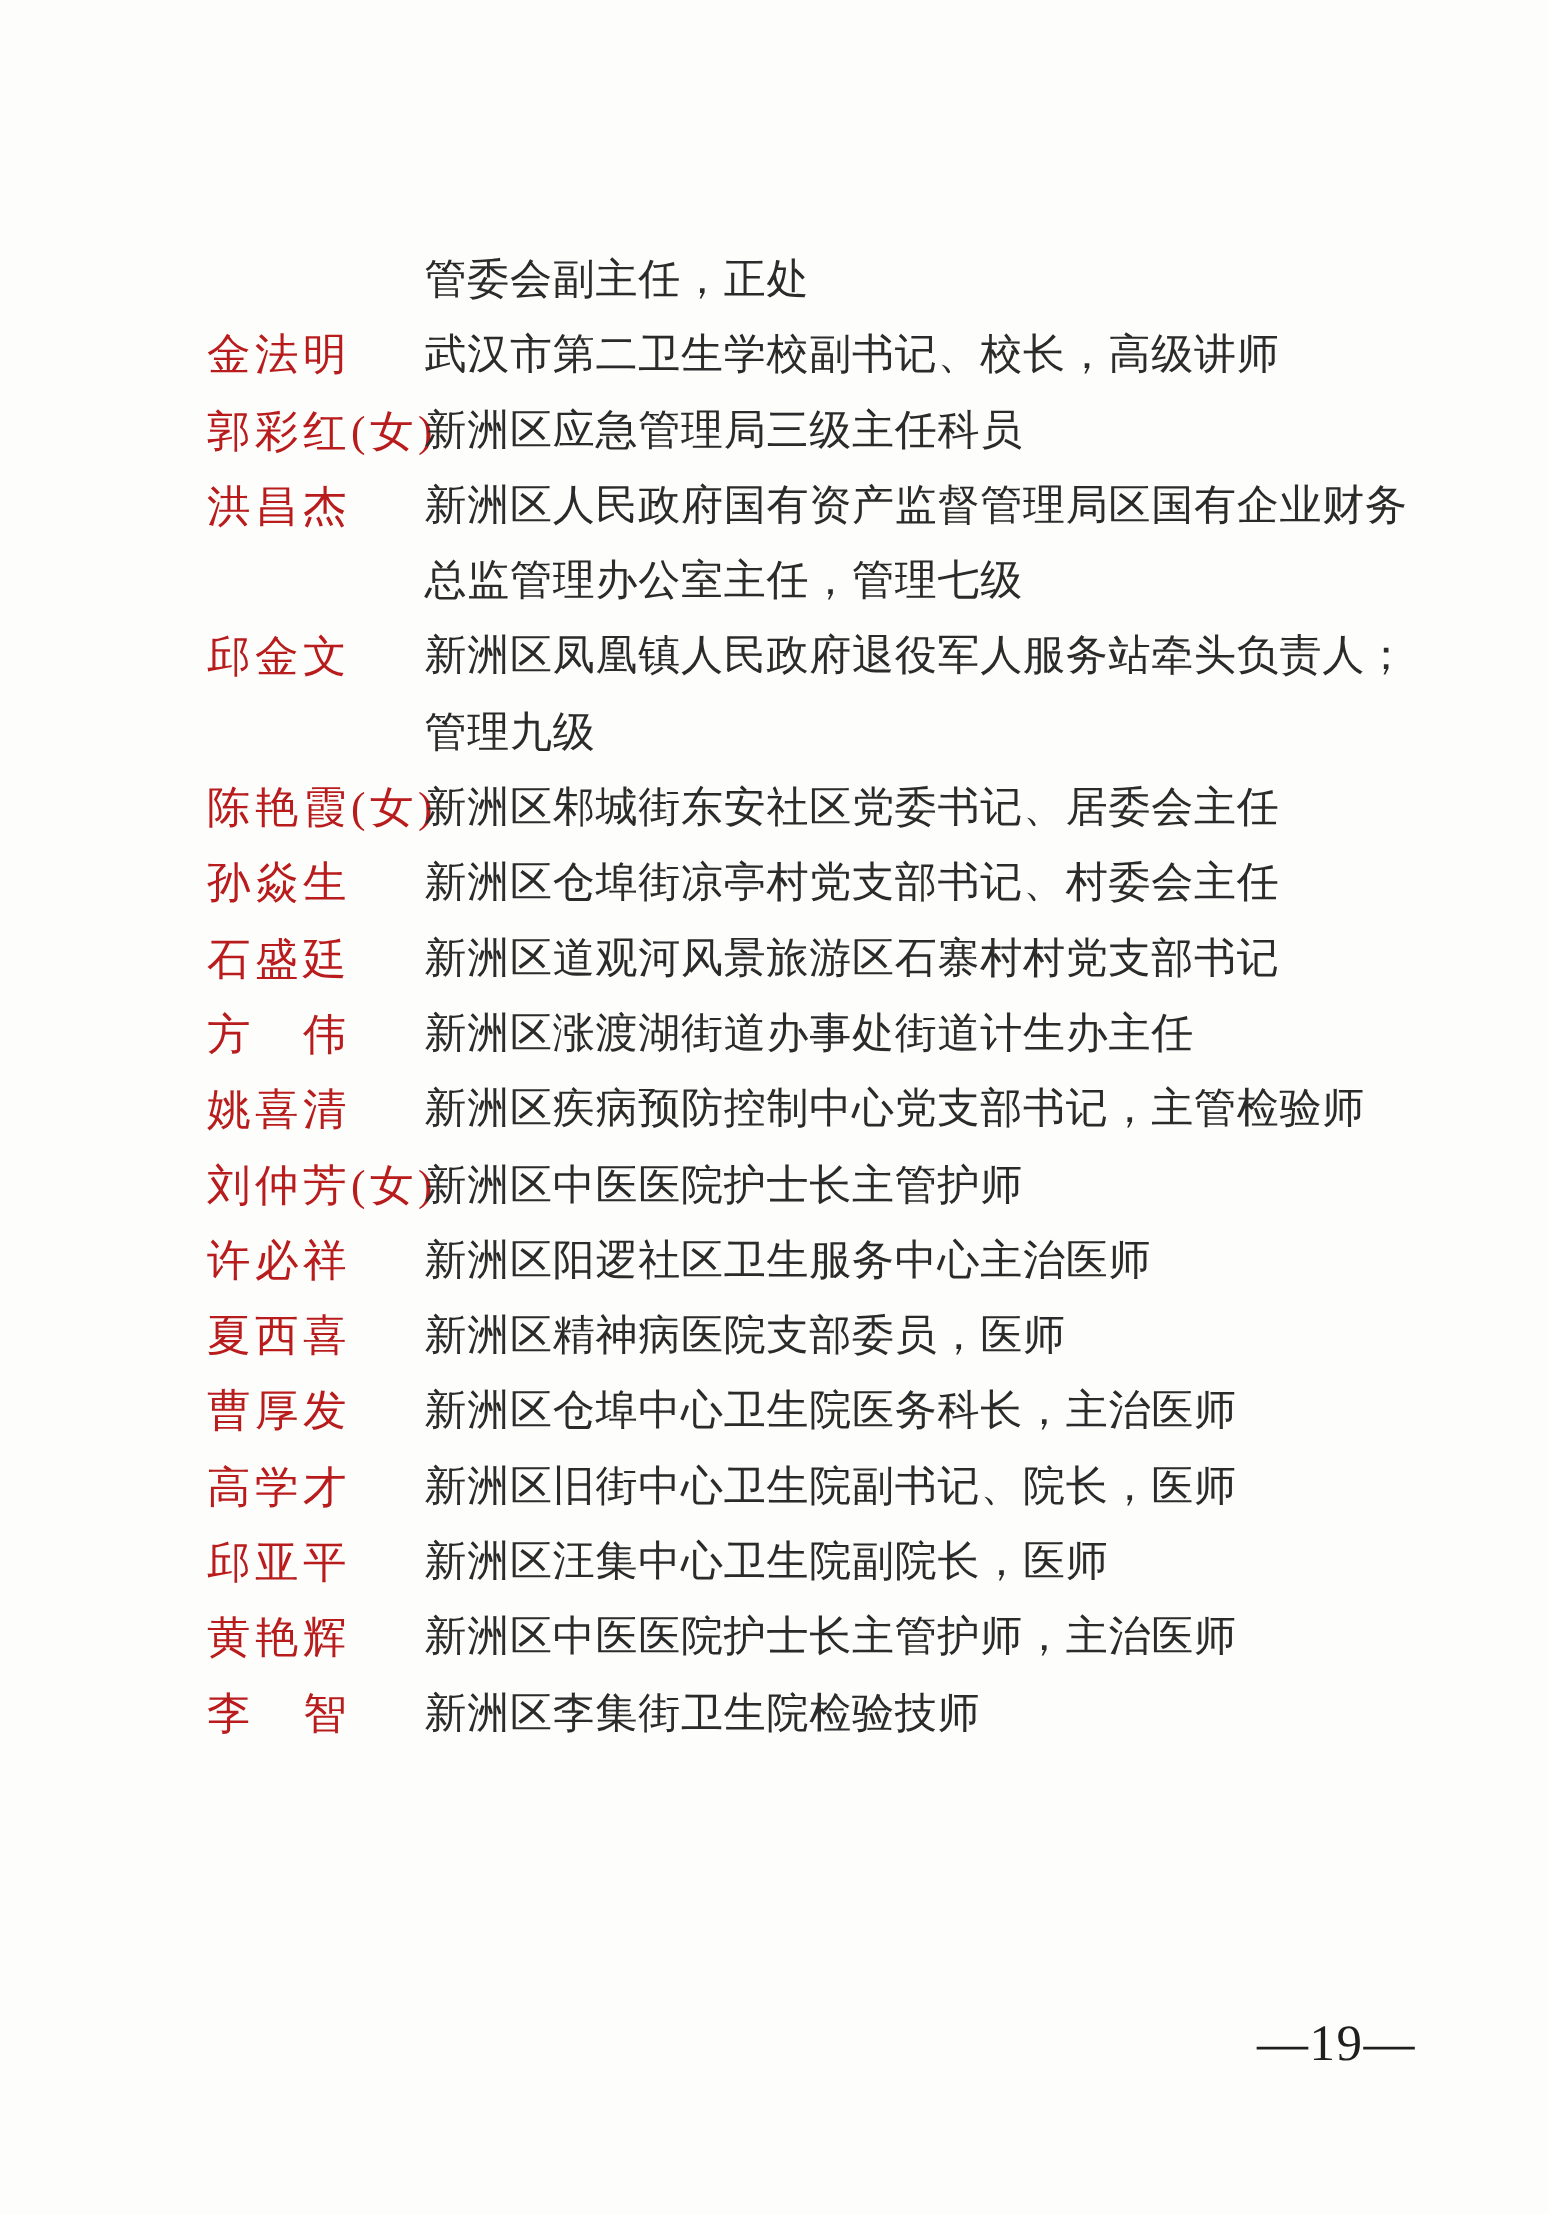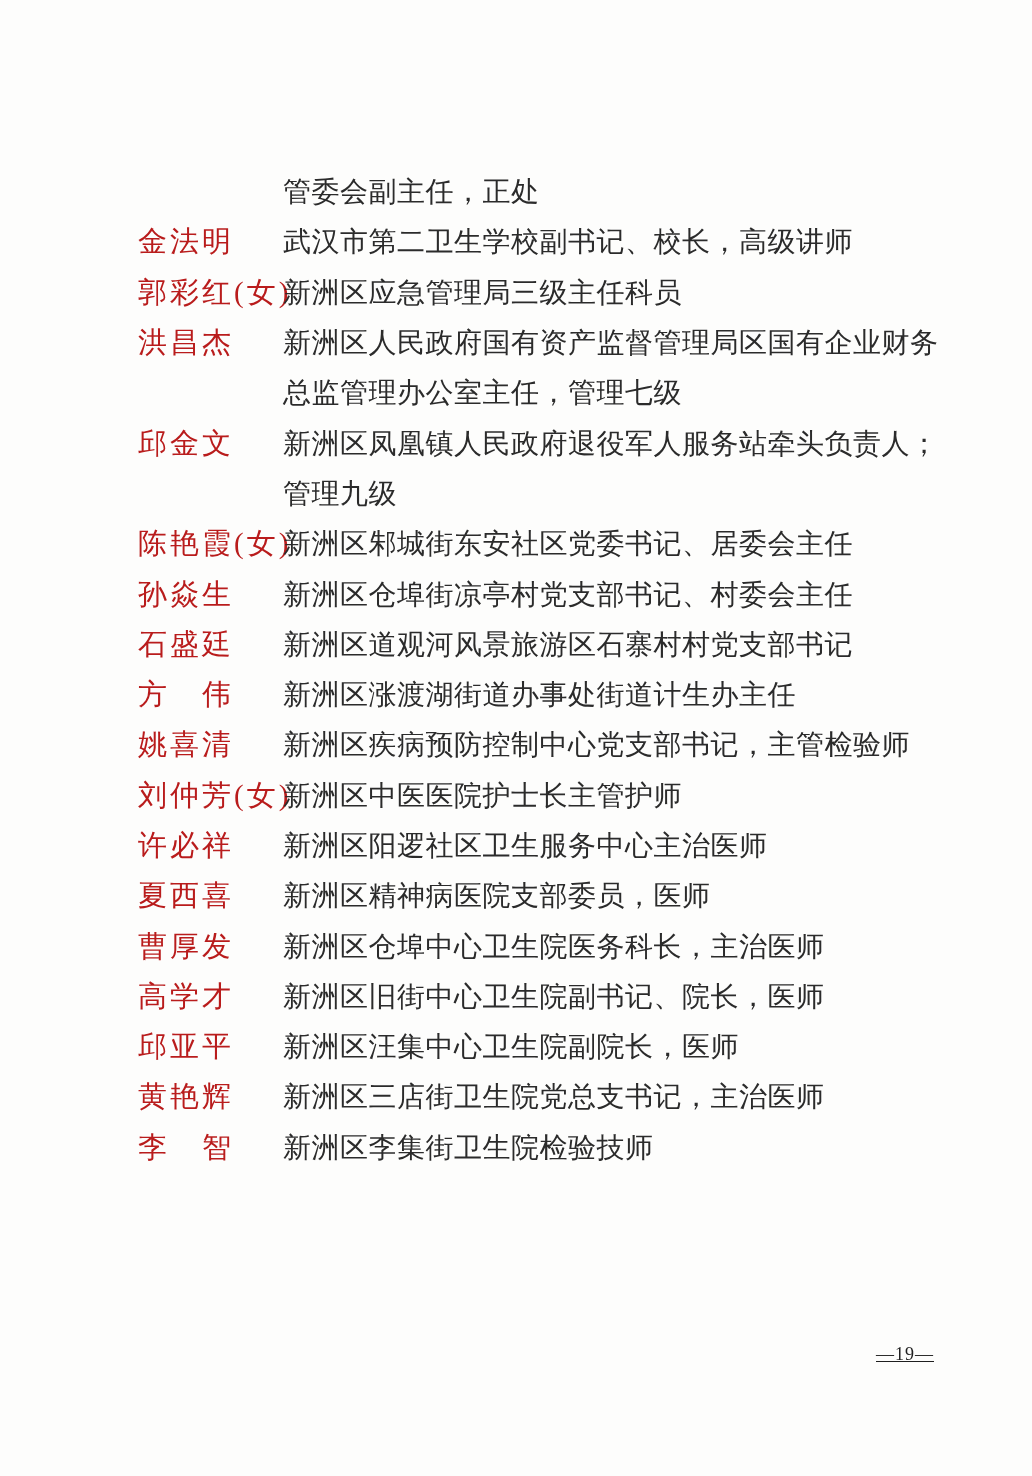--- a/index.html
+++ b/index.html
@@ -18,45 +18,43 @@
     overflow: hidden;
   }
   .entries {
     position: absolute;
     left: 138px;
     top: 167px;
     width: 800px;
   }
   .row {
     display: flex;
-    align-items: center;
     height: 50.3px;
     white-space: nowrap;
   }
   .name-cell {
     flex: 0 0 145px;
     width: 145px;
     font-size: 29px;
     letter-spacing: 3px;
     color: #b91c1c;
   }
   .pos-cell {
     flex: 1 1 auto;
     font-size: 28px;
     letter-spacing: 0.5px;
     color: #2b2b2b;
   }
   .page-number {
     position: absolute;
     top: 1344px;
-    right: 98px;
-    font-size: 18px;
+    right: 88px;
+    font-size: 34px;
     letter-spacing: 1px;
     color: #1f1f1f;
-    text-decoration: underline;
   }
 </style>
 </head>
 <body>
 
 <div class="page">
 
   <div class="entries">
     <div class="row">
       <span class="name-cell"></span>
@@ -145,21 +143,21 @@
       <span class="pos-cell">新洲区旧街中心卫生院副书记、院长，医师</span>
     </div>
 
     <div class="row">
       <span class="name-cell">邱亚平</span>
       <span class="pos-cell">新洲区汪集中心卫生院副院长，医师</span>
     </div>
 
     <div class="row">
       <span class="name-cell">黄艳辉</span>
-      <span class="pos-cell">新洲区三店街卫生院党总支书记，主治医师</span>
+      <span class="pos-cell">新洲区中医医院护士长主管护师，主治医师</span>
     </div>
 
     <div class="row">
       <span class="name-cell">李　智</span>
       <span class="pos-cell">新洲区李集街卫生院检验技师</span>
     </div>
   </div>
 
   <div class="page-number">—19—</div>
 

